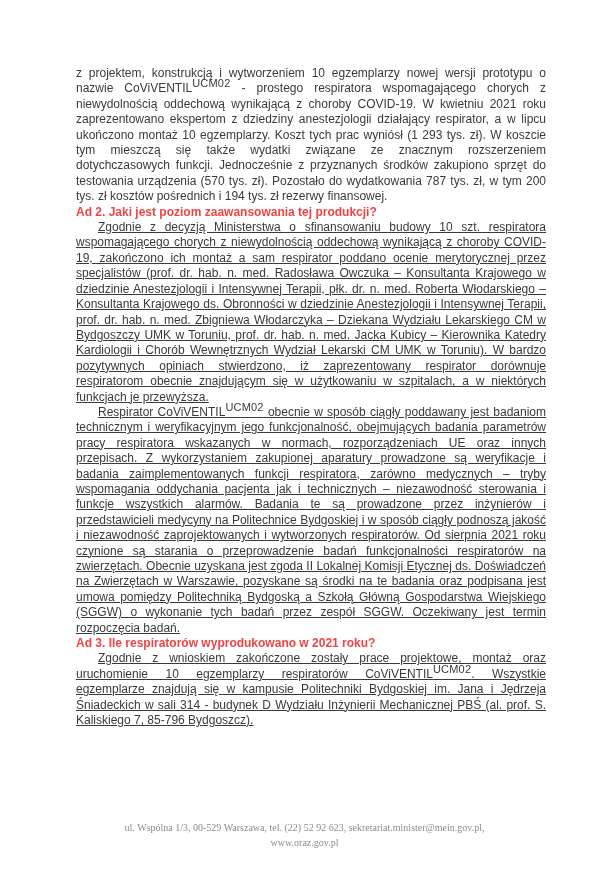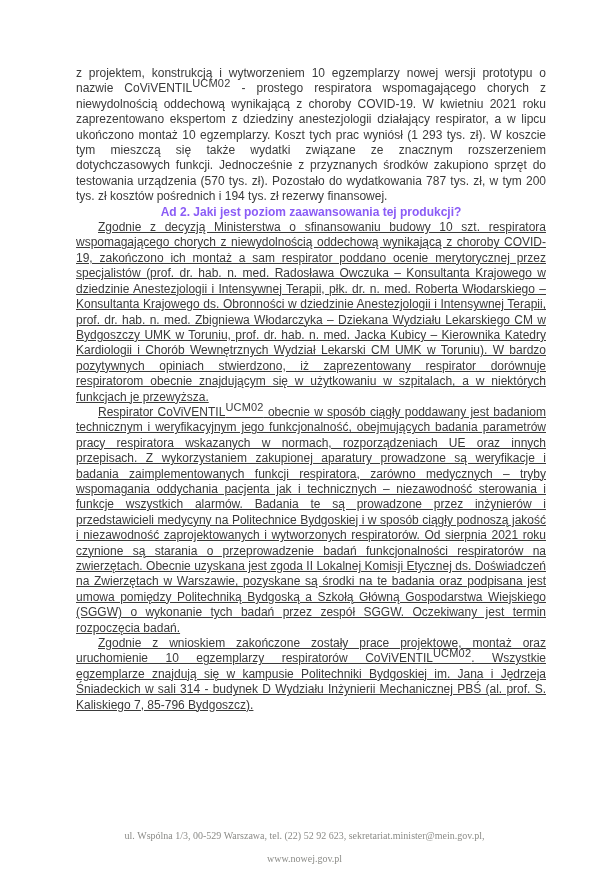--- a/index.html
+++ b/index.html
@@ -27,22 +27,22 @@
   }
   .content p {
     margin: 0;
   }
   .para-indent {
     text-indent: 22px;
     text-decoration: underline;
   }
   .heading {
     font-weight: bold;
-    color: #8b5cf6;
-    text-align: center;
+    color: #ef4444;
+    text-align: left;
     margin: 0;
     padding: 0;
   }
   .heading-ad2 { margin: 19px 0 7px 0; }
   .heading-ad3 { margin: 18px 0 7px 0; }
   sup {
     font-size: 11px;
     line-height: 0;
     vertical-align: super;
     letter-spacing: 0.2px;
@@ -51,40 +51,41 @@
     position: absolute;
     top: 821px;
     left: 0;
     width: 100%;
     text-align: center;
     font-family: "Liberation Serif", serif;
     font-size: 10px;
     line-height: 14.5px;
     color: #8b8b87;
   }
-  .footer div { margin: 8px; }
+  .footer div { margin: 0; }
 </style>
 </head>
 <body>
 
 <div class="page">
 
   <div class="content">
 
     <p><span>z projektem, konstrukcją i wytworzeniem 10 egzemplarzy nowej wersji prototypu o nazwie CoViVENTIL</span><sup>UCM02</sup><span> - prostego respiratora wspomagającego chorych z niewydolnością oddechową wynikającą z choroby COVID-19. W kwietniu 2021 roku zaprezentowano ekspertom z dziedziny anestezjologii działający respirator, a w lipcu ukończono montaż 10 egzemplarzy. Koszt tych prac wyniósł (1 293 tys. zł). W koszcie tym mieszczą się także wydatki związane ze znacznym rozszerzeniem dotychczasowych funkcji. Jednocześnie z przyznanych środków zakupiono sprzęt do testowania urządzenia (570 tys. zł). Pozostało do wydatkowania 787 tys. zł, w tym 200 tys. zł kosztów pośrednich i 194 tys. zł rezerwy finansowej.</span></p>
 
     <p class="heading heading-ad2">Ad 2. Jaki jest poziom zaawansowania tej produkcji?</p>
 
     <p class="para-indent">Zgodnie z decyzją Ministerstwa o sfinansowaniu budowy 10 szt. respiratora wspomagającego chorych z niewydolnością oddechową wynikającą z choroby COVID-19, zakończono ich montaż a sam respirator poddano ocenie merytorycznej przez specjalistów (prof. dr. hab. n. med. Radosława Owczuka – Konsultanta Krajowego w dziedzinie Anestezjologii i Intensywnej Terapii, płk. dr. n. med. Roberta Włodarskiego – Konsultanta Krajowego ds. Obronności w dziedzinie Anestezjologii i Intensywnej Terapii, prof. dr. hab. n. med. Zbigniewa Włodarczyka – Dziekana Wydziału Lekarskiego CM w Bydgoszczy UMK w Toruniu, prof. dr. hab. n. med. Jacka Kubicy – Kierownika Katedry Kardiologii i Chorób Wewnętrznych Wydział Lekarski CM UMK w Toruniu). W bardzo pozytywnych opiniach stwierdzono, iż zaprezentowany respirator dorównuje respiratorom obecnie znajdującym się w użytkowaniu w szpitalach, a w niektórych funkcjach je przewyższa.</p>
 
     <p class="para-indent"><span>Respirator CoViVENTIL</span><sup>UCM02</sup><span> obecnie w sposób ciągły poddawany jest badaniom technicznym i weryfikacyjnym jego funkcjonalność, obejmujących badania parametrów pracy respiratora wskazanych w normach, rozporządzeniach UE oraz innych przepisach. Z wykorzystaniem zakupionej aparatury prowadzone są weryfikacje i badania zaimplementowanych funkcji respiratora, zarówno medycznych – tryby wspomagania oddychania pacjenta jak i technicznych – niezawodność sterowania i funkcje wszystkich alarmów. Badania te są prowadzone przez inżynierów i przedstawicieli medycyny na Politechnice Bydgoskiej i w sposób ciągły podnoszą jakość i niezawodność zaprojektowanych i wytworzonych respiratorów. Od sierpnia 2021 roku czynione są starania o przeprowadzenie badań funkcjonalności respiratorów na zwierzętach. Obecnie uzyskana jest zgoda II Lokalnej Komisji Etycznej ds. Doświadczeń na Zwierzętach w Warszawie, pozyskane są środki na te badania oraz podpisana jest umowa pomiędzy Politechniką Bydgoską a Szkołą Główną Gospodarstwa Wiejskiego (SGGW) o wykonanie tych badań przez zespół SGGW. Oczekiwany jest termin rozpoczęcia badań.</span></p>
 
+    <p class="heading heading-ad3">Ad 3. Ile respiratorów wyprodukowano w 2021 roku?</p>
 
     <p class="para-indent"><span>Zgodnie z wnioskiem zakończone zostały prace projektowe, montaż oraz uruchomienie 10 egzemplarzy respiratorów CoViVENTIL</span><sup>UCM02</sup><span>. Wszystkie egzemplarze znajdują się w kampusie Politechniki Bydgoskiej im. Jana i Jędrzeja Śniadeckich w sali 314 - budynek D Wydziału Inżynierii Mechanicznej PBŚ (al. prof. S. Kaliskiego 7, 85-796 Bydgoszcz).</span></p>
 
   </div>
 
   <div class="footer">
     <div>ul. Wspólna 1/3, 00-529 Warszawa, tel. (22) 52 92 623, sekretariat.minister@mein.gov.pl,</div>
-    <div>www.nowej.gov.pl</div>
+    <div>www.oraz.gov.pl</div>
   </div>
 
 </div>
 
 </body></html>

